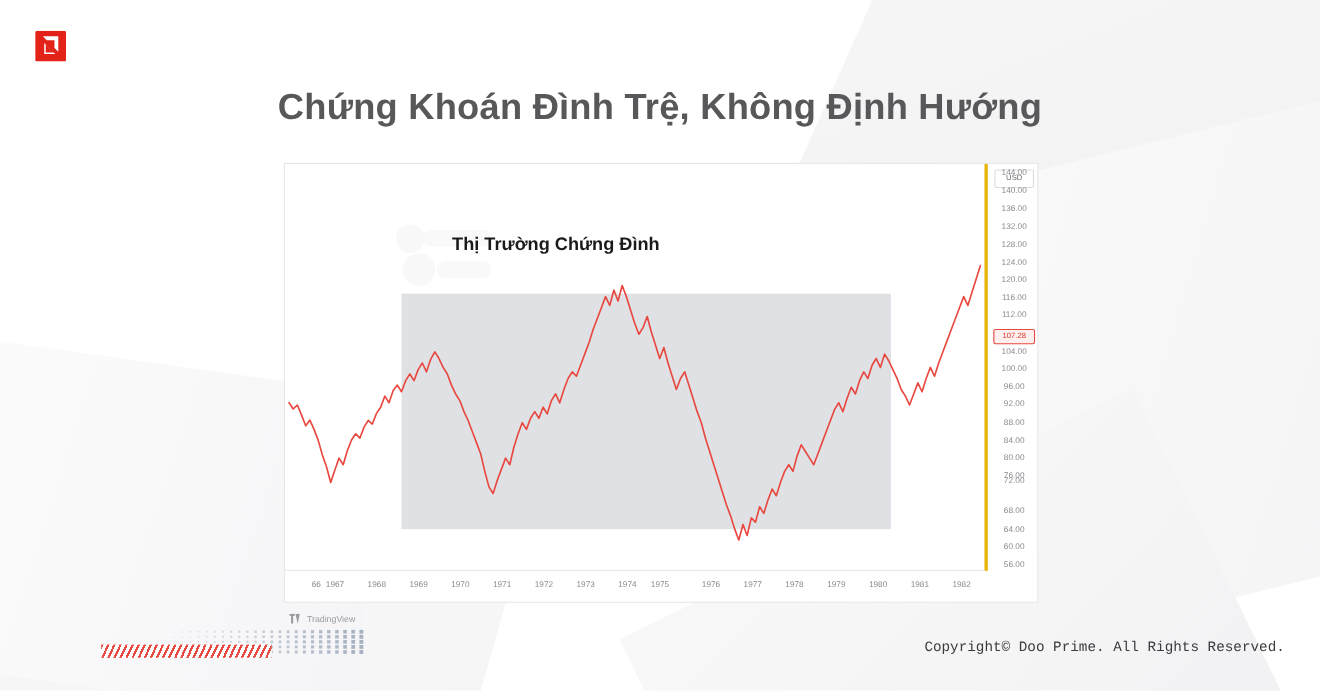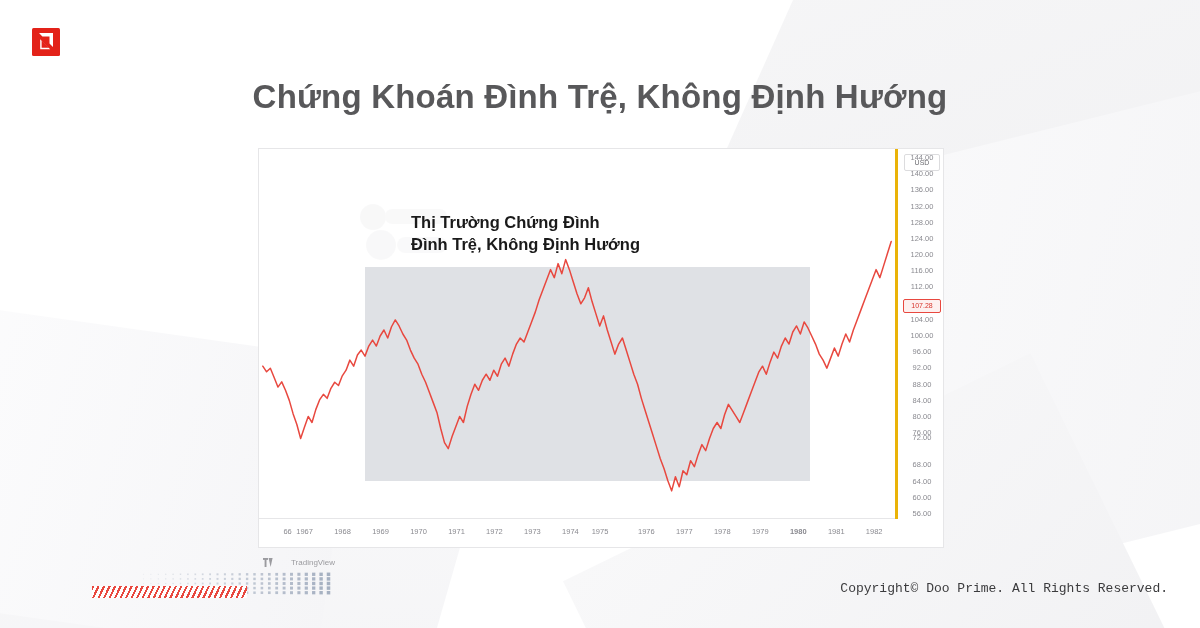--- a/index.html
+++ b/index.html
@@ -219,21 +219,21 @@
     color: #8a8a90;
     transform: translateX(-50%);
     white-space: nowrap;
   }
   .tv-brand {
     position: absolute;
     left: 4px;
     bottom: -20px;
     display: flex;
     align-items: center;
-    gap: 16px;
+    gap: 4px;
     font-size: 8px;
     color: #9b9b9f;
   }
 
   
   .footer-deco {
     position: absolute;
     left: 92px;
     bottom: 30px;
     width: 250px;
@@ -305,21 +305,20 @@
       </svg>
 
       <div class="shade-box" style="left: 106.333px; width: 444.321px;"></div>
 
       <svg class="series-svg" id="series-svg" viewBox="0 0 638 372" preserveAspectRatio="none">
         <polyline id="series-path" fill="none" stroke="#e8483f" stroke-width="1.5" stroke-linejoin="round" stroke-linecap="round" vector-effect="non-scaling-stroke" points="3.80,218.35 7.60,224.01 11.39,220.37 15.19,229.67 18.99,239.37 22.79,234.12 26.58,242.61 30.38,252.72 34.18,266.06 37.98,276.98 41.77,291.13 45.57,279.81 49.37,268.89 53.17,274.96 56.96,262.02 60.76,252.31 64.56,246.65 68.36,250.70 72.15,240.59 75.95,234.52 79.75,237.76 83.55,228.05 87.35,222.39 91.14,212.28 94.94,218.35 98.74,207.03 102.54,202.17 106.33,208.24 110.13,198.13 113.93,192.07 117.73,198.13 121.52,188.02 125.32,181.96 129.12,190.04 132.92,178.72 136.71,171.85 140.51,177.91 144.31,186.00 148.11,192.07 151.90,202.17 155.70,210.26 159.50,216.33 163.30,226.43 167.10,234.52 170.89,244.63 174.69,254.74 178.49,264.85 182.29,281.02 186.08,295.17 189.88,301.24 193.68,289.11 197.48,279.00 201.27,268.89 205.07,274.96 208.87,258.78 212.67,246.65 216.46,236.54 220.26,242.61 224.06,232.50 227.86,226.43 231.65,232.50 235.45,222.39 239.25,228.46 243.05,216.33 246.85,210.26 250.64,218.35 254.44,206.22 258.24,196.11 262.04,190.04 265.83,194.09 269.63,183.98 273.43,173.87 277.23,163.76 281.02,151.63 284.82,141.52 288.62,131.41 292.42,121.30 296.21,129.39 300.01,115.24 303.81,125.35 307.61,111.20 311.40,121.30 315.20,133.43 319.00,145.57 322.80,155.67 326.60,149.61 330.39,139.50 334.19,153.65 337.99,165.78 341.79,177.91 345.58,167.80 349.38,181.96 353.18,194.09 356.98,206.22 360.77,196.11 364.57,190.04 368.37,202.17 372.17,214.30 375.96,226.43 379.76,236.54 383.56,250.70 387.36,262.83 391.15,274.96 394.95,287.09 398.75,299.22 402.55,311.35 406.35,321.46 410.14,333.59 413.94,343.70 417.74,329.54 421.54,339.65 425.33,323.48 429.13,327.52 432.93,313.37 436.73,319.43 440.52,307.30 444.32,297.20 448.12,303.26 451.92,291.13 455.71,281.02 459.51,274.96 463.31,281.02 467.11,266.87 470.90,256.76 474.70,262.83 478.50,268.89 482.30,274.96 486.10,264.85 489.89,254.74 493.69,244.63 497.49,234.52 501.29,224.41 505.08,218.35 508.88,226.43 512.68,214.30 516.48,204.20 520.27,210.26 524.07,198.13 527.87,190.04 531.67,196.11 535.46,183.98 539.26,177.91 543.06,186.00 546.86,173.87 550.65,179.93 554.45,188.02 558.25,196.11 562.05,206.22 565.85,212.28 569.64,220.37 573.44,210.26 577.24,200.15 581.04,208.24 584.83,196.11 588.63,186.00 592.43,194.09 596.23,181.96 600.02,171.85 603.82,161.74 607.62,151.63 611.42,141.52 615.21,131.41 619.01,121.30 622.81,129.39 626.61,117.26 630.40,105.13 634.20,93.00"></polyline>
       </svg>
 
       <div class="annotation">
         <div>Thị Trường Chứng Đình</div>
-        <div>Đình Trệ, Không Định Hướng</div>
       </div>
     </div>
 
     <div class="yaxis" id="yaxis">
       <div class="yaxis-unit">USD</div>
     <div class="ytick" style="top: 8.08696px;">144.00</div>
         <div class="ytick" style="top: 24.2609px;">140.00</div>
         <div class="ytick" style="top: 40.4348px;">136.00</div>
         <div class="ytick" style="top: 56.6087px;">132.00</div>
         <div class="ytick" style="top: 72.7826px;">128.00</div>
@@ -359,21 +358,21 @@
         <div class="xtick" style="left: 159.5px;">1970</div>
         <div class="xtick" style="left: 197.476px;">1971</div>
         <div class="xtick" style="left: 235.452px;">1972</div>
         <div class="xtick" style="left: 273.429px;">1973</div>
         <div class="xtick" style="left: 311.405px;">1974</div>
         <div class="xtick" style="left: 341px;">1975</div>
         <div class="xtick" style="left: 387.357px;">1976</div>
         <div class="xtick" style="left: 425.333px;">1977</div>
         <div class="xtick" style="left: 463.31px;">1978</div>
         <div class="xtick" style="left: 501.286px;">1979</div>
-        <div class="xtick" style="left: 539.262px; font-weight: bold;">1980</div>
+        <div class="xtick" style="left: 539.262px;">1980</div>
         <div class="xtick" style="left: 577.238px;">1981</div>
         <div class="xtick" style="left: 615.214px;">1982</div>
       </div>
   </div>
 
   <div class="footer-deco">
     <svg class="deco-dots" viewBox="0 0 200 24">
       <g id="dots-group">
           <rect x="3.05" y="1.85" width="0.90" height="0.90" fill="#7d8da6" opacity="0.12"></rect>
           <rect x="10.40" y="1.80" width="1.00" height="1.00" fill="#7d8da6" opacity="0.14"></rect>

